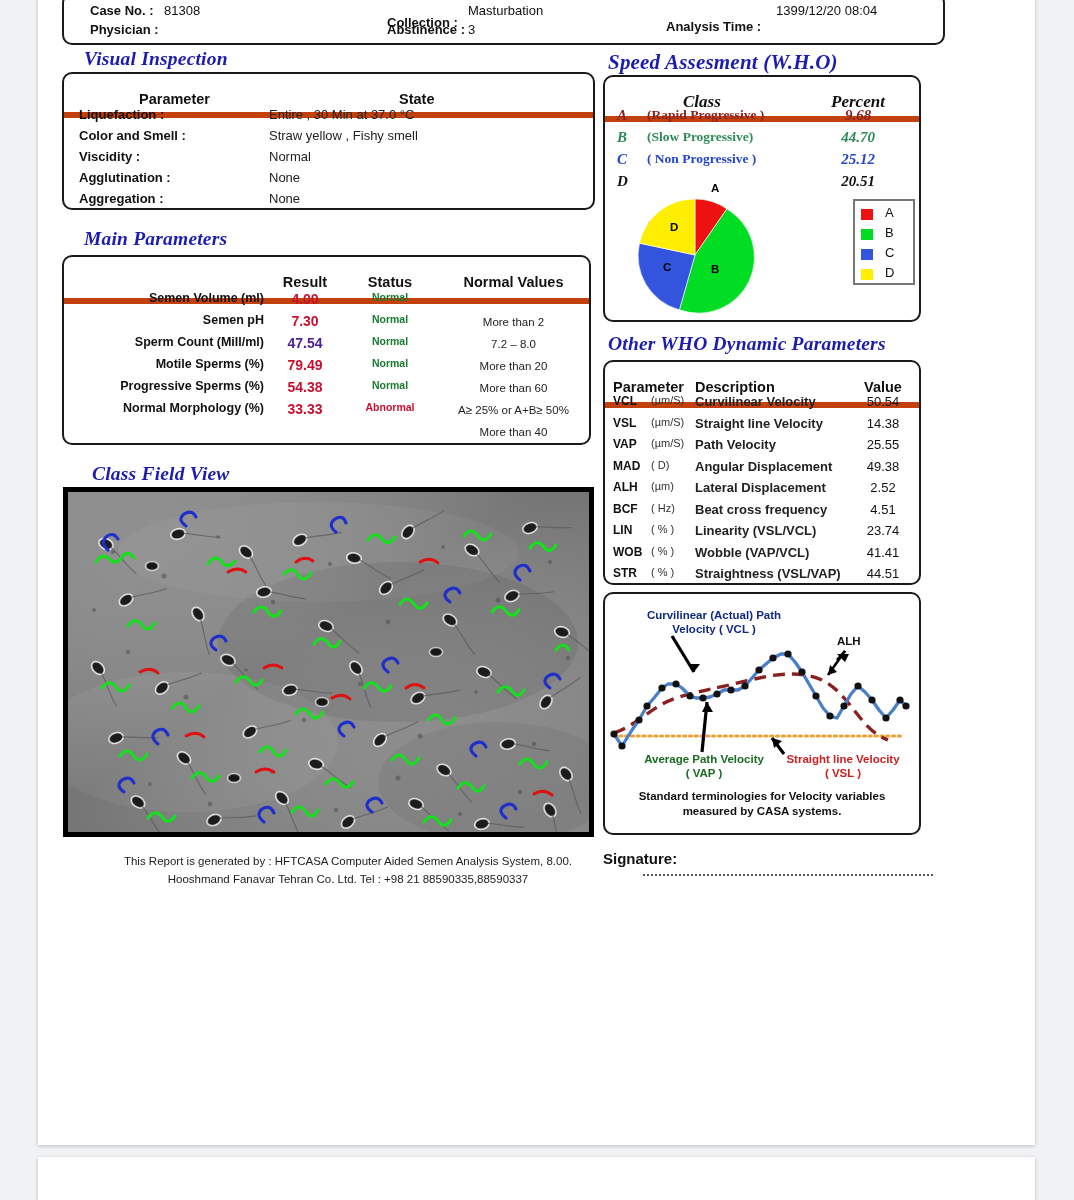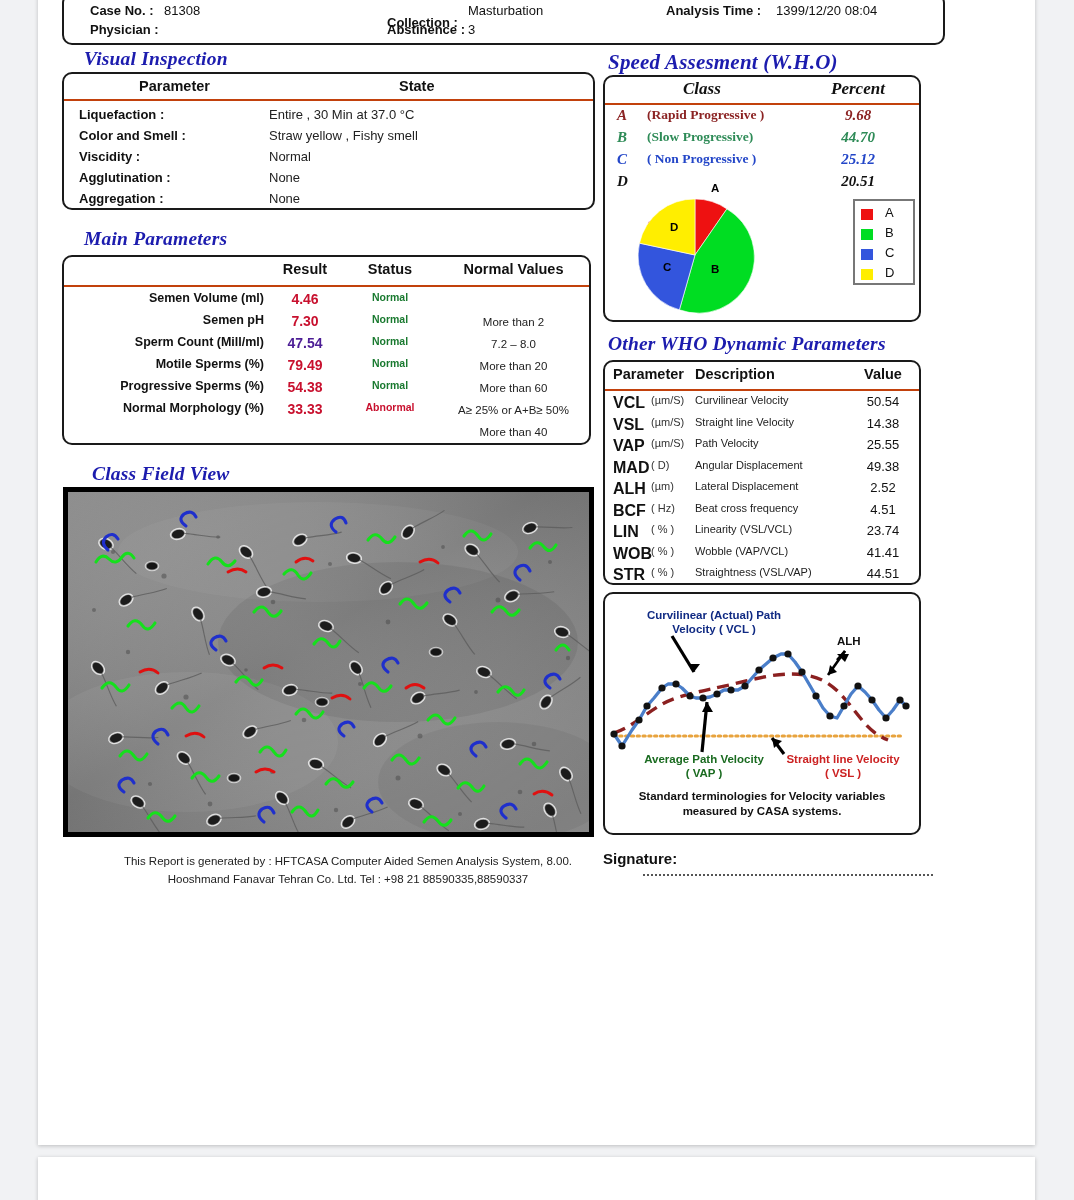--- a/index.html
+++ b/index.html
@@ -59,22 +59,22 @@
     font-size: 13px;
     color: #111;
     white-space: nowrap;
   }
   #hdr .lbl { font-weight: bold; }
   #hdr .val { font-weight: normal; }
 
   
   #vi-panel { left: 24px; top: 72px; width: 533px; height: 138px; }
   .hdrrow {
-    position: absolute; left: 0; right: 0; top: 0; height: 25px;
-    border-bottom: 2px solid #c2410c;
+    position: absolute; left: 0; right: 0; top: 13px; height: 25px;
+    border-bottom: 6px solid #c2410c;
   }
   .hdrrow span {
     position: absolute; top: 4px;
     font-size: 14.5px; font-weight: bold; color: #111;
     white-space: nowrap;
   }
   .vi-row { position: absolute; height: 21px; font-size: 13px; white-space: nowrap; }
   .vi-row .p { position: absolute; right: 0; top: 0; font-weight: bold; color: #111; }
   .vi-row .s { position: absolute; left: 0; top: 0; color: #222; }
 
@@ -101,23 +101,23 @@
     position: absolute; left: 248px; top: 122px; width: 62px; height: 86px;
     border: 2px solid #777; background: #fff; box-sizing: border-box;
   }
   .leg-item { position: absolute; left: 6px; height: 18px; }
   .leg-sw { position: absolute; left: 0; top: 4px; width: 12px; height: 11px; }
   .leg-tx { position: absolute; left: 24px; top: 0; font-size: 13px; color: #111; }
 
   
   #ow-panel { left: 565px; top: 360px; width: 318px; height: 225px; }
   .ow-row { position: absolute; left: 0; right: 0; height: 21.5px; font-size: 12px; white-space: nowrap; }
-  .ow-row .ab { position: absolute; left: 8px; font-weight: bold; color: #111; font-size: 16px; }
+  .ow-row .ab { position: absolute; left: 8px; font-weight: bold; color: #111; font-size: 12px; }
   .ow-row .un { position: absolute; left: 46px; color: #333; font-size: 11px; }
-  .ow-row .ds { position: absolute; left: 90px; color: #222; font-size: 11px; }
+  .ow-row .ds { position: absolute; left: 90px; color: #222; font-size: 13px; font-weight: bold; }
   .ow-row .vl { position: absolute; left: 245px; width: 66px; text-align: center; color: #111; font-size: 13px; }
 
   
   #vd-panel { left: 565px; top: 592px; width: 318px; height: 243px; }
   .vd-lab { position: absolute; font-size: 11.5px; font-weight: bold; line-height: 1.25; text-align: center; white-space: nowrap; }
   #vd-caption {
     position: absolute; left: 8px; right: 8px; bottom: 14px;
     text-align: center; font-size: 11.5px; font-weight: bold; color: #111; line-height: 1.3;
   }
 
@@ -145,21 +145,21 @@
 <div id="viewport">
 
   <div class="page" id="page1">
     <div class="doc">
 
       <div class="panel" id="hdr">
         <div class="cell lbl" style="left:26px; top:8px;">Case No. :</div>
         <div class="cell val" style="left:100px;top:8px;">81308</div>
         <div class="cell lbl" style="left:323px;top:20px;">Collection :</div>
         <div class="cell val" style="left:404px;top:8px;">Masturbation</div>
-        <div class="cell lbl" style="left:602px;top:8px;">Analysis Time :</div>
+        <div class="cell lbl" style="left:602px;top:24px;">Analysis Time :</div>
         <div class="cell val" style="left:712px;top:8px;">1399/12/20 08:04</div>
         <div class="cell lbl" style="left:26px; top:27px;">Physician :</div>
         <div class="cell val" style="left:100px;top:27px;"></div>
         <div class="cell lbl" style="left:323px;top:27px;">Abstinence :</div>
         <div class="cell val" style="left:404px;top:27px;">3</div>
       </div>
 
       <div class="sect-title" style="left:46px; top:48px;">Visual Inspection</div>
       <div class="panel" id="vi-panel">
         <div class="hdrrow">
@@ -190,21 +190,21 @@
 
       <div class="sect-title" style="left:46px; top:228px;">Main Parameters</div>
       <div class="panel" id="mp-panel">
         <div class="hdrrow" style="height:28px;">
           <span style="left:205px; width:72px; text-align:center;">Result</span>
           <span style="left:282px; width:88px; text-align:center;">Status</span>
           <span style="left:372px; width:155px;text-align:center;">Normal Values</span>
         </div>
         <div class="mp-row" style="top:34px;">
           <div class="nm">Semen Volume (ml)</div>
-          <div class="res" style="color:#c8102e;">4.46</div>
+          <div class="res" style="color:#c8102e;">4.00</div>
           <div class="st" style="color:#1a7a30;">Normal</div>
           <div class="nv">More than  2</div>
         </div>
         <div class="mp-row" style="top:56px;">
           <div class="nm">Semen pH</div>
           <div class="res" style="color:#c8102e;">7.30</div>
           <div class="st" style="color:#1a7a30;">Normal</div>
           <div class="nv">7.2 – 8.0</div>
         </div>
         <div class="mp-row" style="top:78px;">

